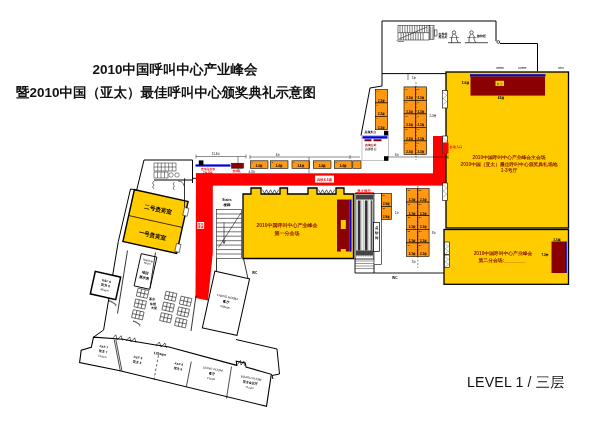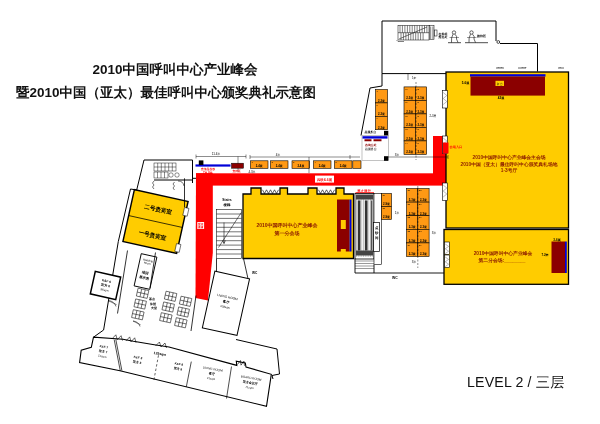--- a/index.html
+++ b/index.html
@@ -395,12 +395,12 @@
       <text x="212" y="370" transform="rotate(10 212 373)" font-weight="normal">LIVING ROOM</text>
       <text x="212" y="374.8" transform="rotate(10 212 373)">客厅</text>
       <text x="212" y="379.6" transform="rotate(10 212 373)" font-weight="normal" font-size="2.8">41sqm</text>
       <text x="250.5" y="379" transform="rotate(10 250.5 382)" font-weight="normal">BOARD ROOM</text>
       <text x="250.5" y="383.8" transform="rotate(10 250.5 382)">室方会议厅</text>
       <text x="250.5" y="388.6" transform="rotate(10 250.5 382)" font-weight="normal" font-size="2.8">71sqm</text>
     </g>
   </svg>
 <div style="position:absolute;left:175px;top:61px;transform:translateX(-50%);font-weight:bold;font-size:13.5px;color:#111;white-space:nowrap;">2010中国呼叫中心产业峰会</div>
 <div style="position:absolute;left:166px;top:84px;transform:translateX(-50%);font-weight:bold;font-size:13.5px;color:#111;white-space:nowrap;text-align:right;">暨2010中国（亚太）最佳呼叫中心颁奖典礼示意图</div>
-<div style="position:absolute;left:467px;top:372.5px;font-size:14.2px;letter-spacing:0.15px;color:#111;">LEVEL 2 / 三层</div>
+<div style="position:absolute;left:467px;top:372.5px;font-size:14.2px;letter-spacing:0.15px;color:#111;">LEVEL 1 / 三层</div>
 </body></html>

